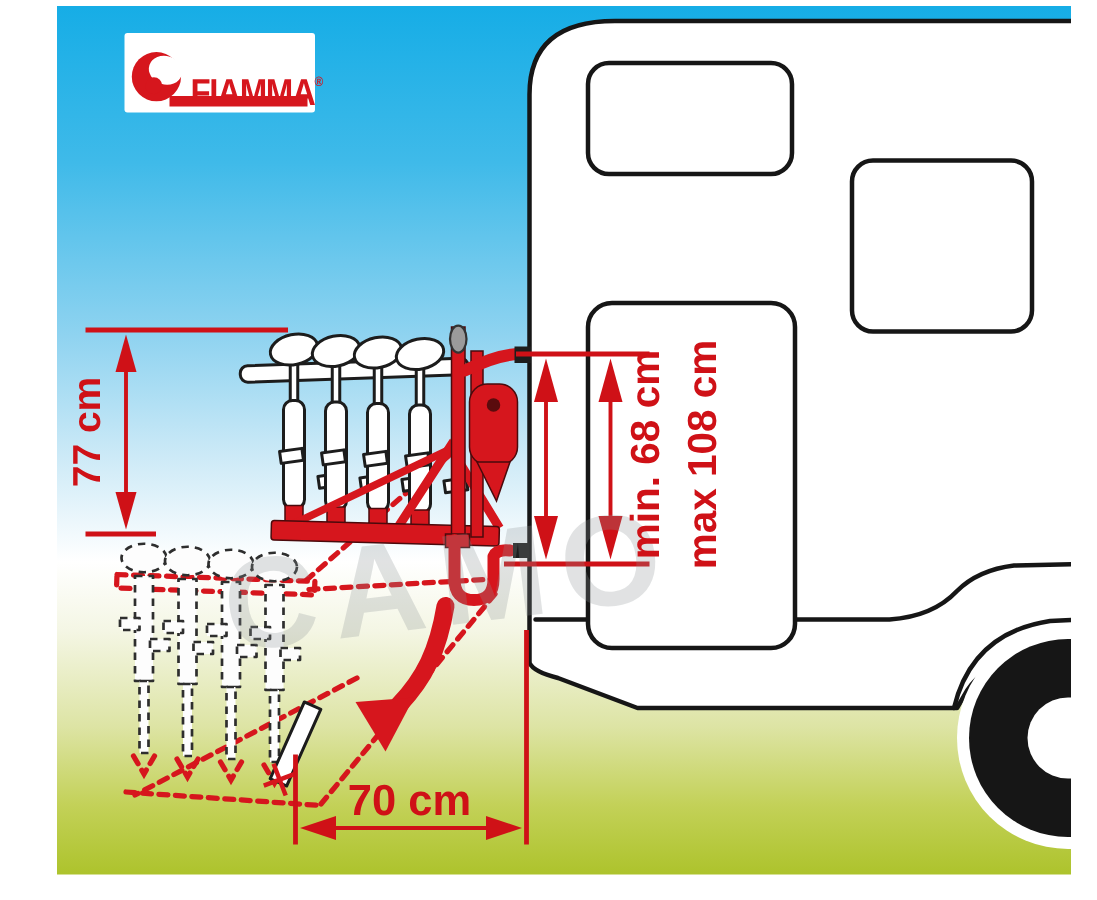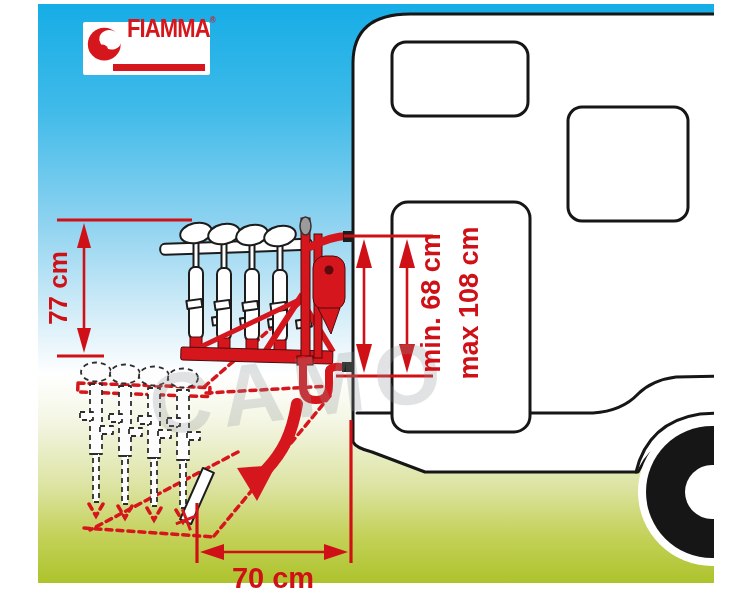--- a/index.html
+++ b/index.html
@@ -26,21 +26,21 @@
   .dimthick{fill:none;stroke:var(--dim-red);stroke-width:3.2;}
   .dimfill{fill:var(--dim-red);}
   .fitting{fill:#1d1d1d;}
   .label{position:absolute;color:var(--dim-red);font-weight:bold;white-space:nowrap;
          transform:translate(-50%,-50%);}
   .label.vert{transform:translate(-50%,-50%) rotate(-90deg);}
   .watermark{position:absolute;left:300px;top:388px;font-size:86px;font-weight:bold;
          letter-spacing:10px;color:var(--watermark-gray);opacity:.26;
          transform:translate(-50%,-50%) rotate(-7deg);white-space:nowrap;}
   .logo{position:absolute;left:83px;top:22px;width:127px;height:53px;background:#fff;
-        border-radius:2px;display:flex;align-items:flex-start;padding:0;}
+        border-radius:2px;display:flex;align-items:flex-end;padding:0;}
   .logo .swoosh{margin-left:4px;flex:0 0 auto;}
   .logo .brand{color:var(--brand-red);font-weight:bold;font-size:25px;letter-spacing:-1px;
         transform:scaleX(.88);transform-origin:left center;line-height:1;margin-left:2px;margin-top:-6px;}
   .logo .reg{font-size:9px;vertical-align:top;color:var(--brand-red);font-weight:bold;}
   .logo .bar{position:absolute;left:30px;right:5px;bottom:4px;height:7px;background:var(--brand-red);}
 </style>
 </head>
 <body>
 
 <div class="page">
@@ -152,21 +152,21 @@
       <polygon class="dimfill" points="200,552 224,544 224,560"></polygon>
       <polygon class="dimfill" points="348,552 324,544 324,560"></polygon>
     </g>
   </svg>
 
   <div class="watermark">CAMO</div>
 
   <div class="label vert" style="left:58px;top:288px;font-size:26px;">77 cm</div>
   <div class="label vert" style="left:431px;top:303px;font-size:27px;">min. 68 cm</div>
   <div class="label vert" style="left:469px;top:303px;font-size:27px;">max 108 cm</div>
-  <div class="label" style="left:273px;top:535px;font-size:29px;margin-top:43px;">70 cm</div>
+  <div class="label" style="left:273px;top:535px;font-size:29px;">70 cm</div>
 
   <div class="logo">
     <svg class="swoosh" width="38" height="46" viewBox="0 0 44 50">
       <circle cx="20" cy="24" r="19" fill="var(--brand-red)"></circle>
       <ellipse cx="27" cy="19" rx="13" ry="11" fill="#ffffff" transform="rotate(18 27 19)"></ellipse>
       <circle cx="18" cy="31" r="6.5" fill="var(--brand-red)"></circle>
     </svg>
     <div class="brand"><span>FIAMMA</span><span class="reg">®</span></div>
     <div class="bar"></div>
   </div>

